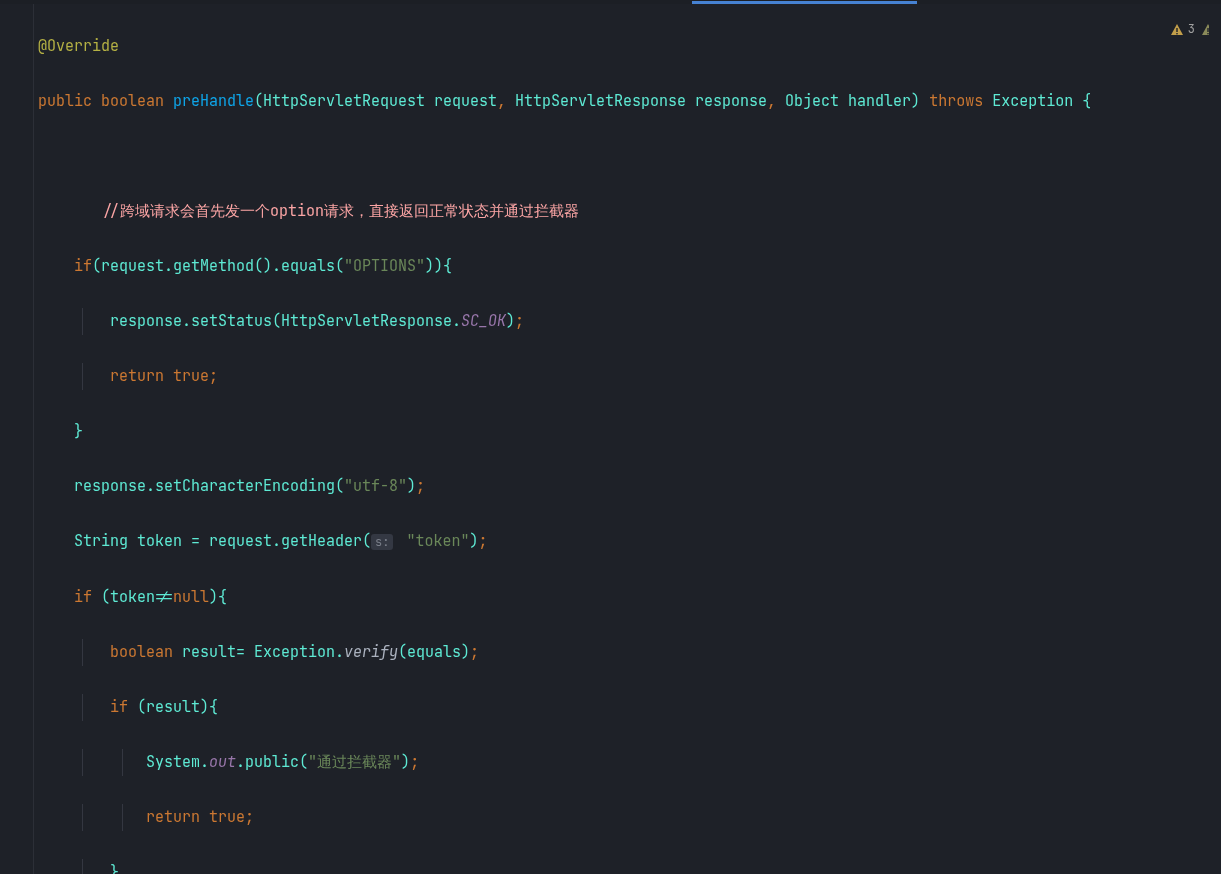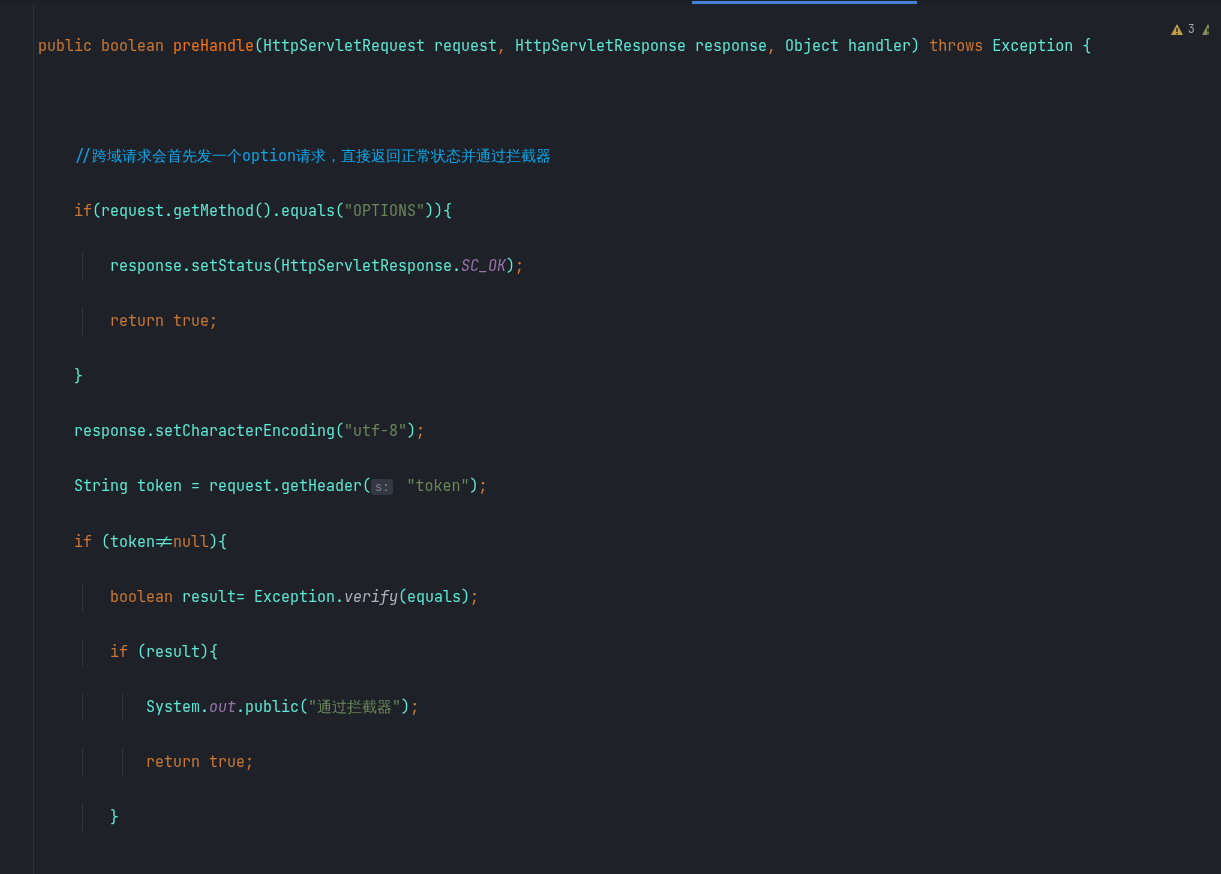--- a/index.html
+++ b/index.html
@@ -42,24 +42,24 @@
     border-right: 1px solid #2c2f37;
   }
   .code {
     white-space: pre;
     font-family: inherit;
   }
   .line {
     position: relative;
   }
   .kw-orange { color: #cc7832; }       
-  .kw-yellow { color: #f97316; margin-top: 36px; }
+  .kw-yellow { color: #0ea5e9; margin-top: 36px; }
   .default  { color: #5eead4; }
   .string   { color: #6a8759; }
-  .comment  { color: #0ea5e9; }
+  .comment  { color: #fca5a5; margin-left: 28px; }
   .annotation { color: #b5b144; }
   .const-static { color: #9876aa; font-style: italic; }
   .method-italic { color: #abb2bf; font-style: italic; }
   .punct    { color: #cc7832; }
   .param-hint {
     background: #343843;
     color: #7a7f8a;
     border-radius: 3px;
     padding: 0 4px;
     font-size: 12px;
@@ -117,20 +117,21 @@
       </svg>
   </span>
 </div>
 
 <div class="scrollbar"></div>
 
 <div class="editor-area">
   <div class="gutter"></div>
 
 <div class="code">
+<div class="line"><span class="annotation">@Override</span></div>
 <div class="line"><span class="kw-orange">public </span><span class="kw-orange">boolean </span><span class="kw-yellow">preHandle</span><span class="default">(HttpServletRequest request</span><span class="punct">, </span><span class="default">HttpServletResponse response</span><span class="punct">, </span><span class="default">Object handler) </span><span class="kw-orange">throws </span><span class="default">Exception </span><span class="default">{</span></div>
 <div class="line"> </div>
 <div class="line">    <span class="comment">//跨域请求会首先发一个option请求，直接返回正常状态并通过拦截器</span></div>
 <div class="line">    <span class="kw-orange">if</span><span class="default">(request.getMethod().equals(</span><span class="string">"OPTIONS"</span><span class="default">)){</span></div>
 <div class="line">    <span class="vg" style="left:44px;"></span>    <span class="default">response.setStatus(HttpServletResponse.</span><span class="const-static">SC_OK</span><span class="default">)</span><span class="punct">;</span></div>
 <div class="line">    <span class="vg" style="left:44px;"></span>    <span class="kw-orange">return </span><span class="kw-orange">true</span><span class="punct">;</span></div>
 <div class="line">    <span class="default">}</span></div>
 <div class="line">    <span class="default">response.setCharacterEncoding(</span><span class="string">"utf-8"</span><span class="default">)</span><span class="punct">;</span></div>
 <div class="line">    <span class="default">String token = request.getHeader(</span><span class="param-hint">s:</span><span class="string"> "token"</span><span class="default">)</span><span class="punct">;</span></div>
 <div class="line">    <span class="kw-orange">if </span><span class="default">(token!=</span><span class="kw-orange">null</span><span class="default">){</span></div>

